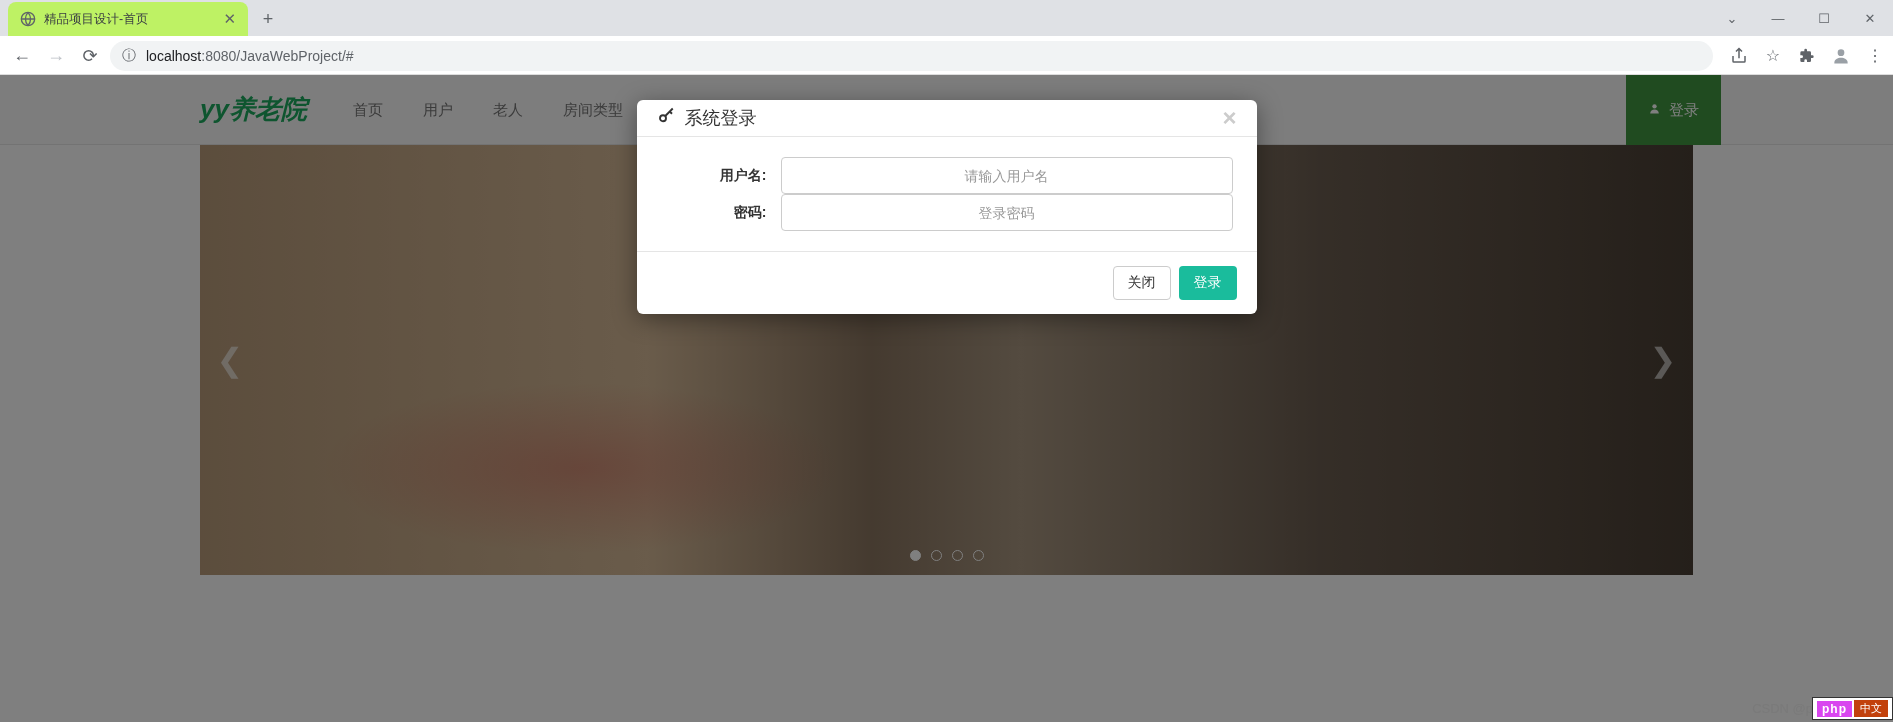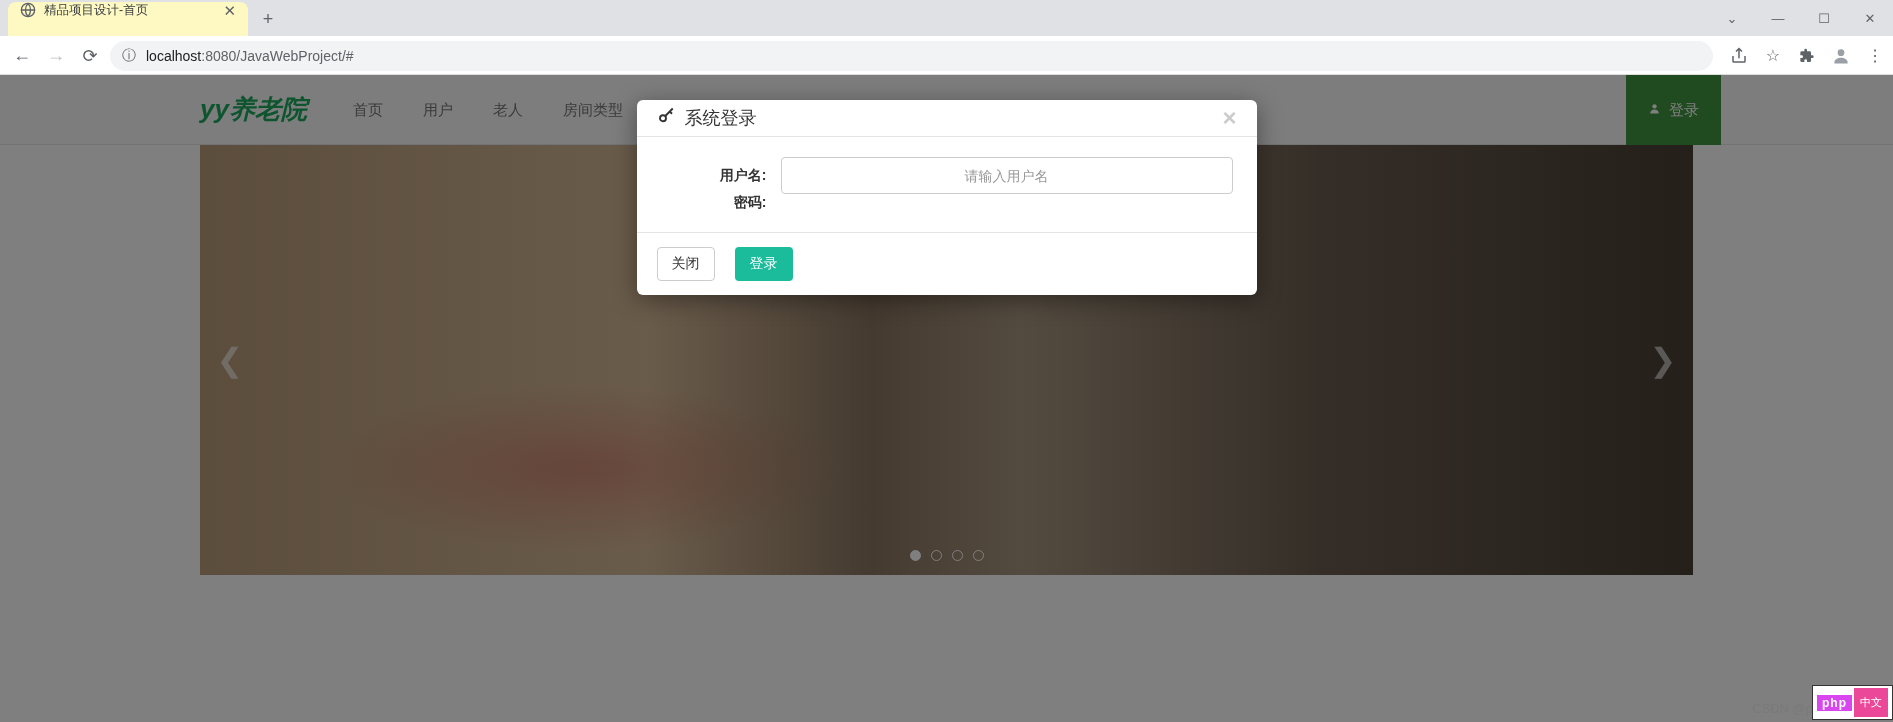--- a/index.html
+++ b/index.html
@@ -1,21 +1,21 @@
 <!DOCTYPE html>
 <html><head>
   <meta charset="utf-8">
   <style>
     * { margin: 0; padding: 0; box-sizing: border-box; }
     body { font-family: "Microsoft YaHei", Arial, sans-serif; background: #fff; overflow: hidden; }
     
     
     .browser-chrome { height: 75px; background: #fff; border-bottom: 1px solid #ddd; }
     .tab-bar { height: 36px; background: #dfe1e5; display: flex; align-items: flex-end; padding-left: 8px; }
-    .tab { background: #fef9c3; border-radius: 8px 8px 0 0; height: 34px; width: 240px; display: flex; align-items: flex-start; padding: 0 12px; font-size: 12.5px; color: #3c4043; position: relative; }
+    .tab { background: #bef264; border-radius: 8px 8px 0 0; height: 34px; width: 240px; display: flex; align-items: center; padding: 0 12px; font-size: 12.5px; color: #3c4043; position: relative; }
     .tab-favicon { width: 16px; height: 16px; margin-right: 8px; display:flex; align-items:center; justify-content:center; }
     .tab-close { margin-left: auto; color: #5f6368; font-size: 15px; cursor: pointer; }
     .new-tab { width: 28px; height: 28px; display:flex; align-items:center; justify-content:center; color:#5f6368; font-size: 18px; margin-left: 6px; cursor: pointer; margin-bottom: 3px;}
     .window-controls { margin-left: auto; display: flex; height: 36px; align-items: center; }
     .win-ctrl { width: 46px; text-align: center; color: #5f6368; font-size: 13px; cursor: pointer; }
     .address-bar { height: 39px; display: flex; align-items: center; padding: 0 8px; gap: 6px; }
     .nav-btn { width: 28px; height: 28px; display:flex; align-items:center; justify-content:center; color: #5f6368; font-size: 18px; cursor:pointer; border-radius: 50%; }
     .nav-btn.disabled { color: #bdc1c6; }
     .url-box { flex: 1; height: 30px; background: #f1f3f4; border-radius: 15px; display: flex; align-items: center; padding: 0 12px; font-size: 14px; color: #5f6368; }
     .url-info-icon { margin-right: 10px; font-size: 14px; color: #5f6368; }
@@ -50,29 +50,29 @@
     .modal { position: absolute; top: 25px; left: 50%; transform: translateX(-50%); width: 620px; background: #fff; border-radius: 6px; box-shadow: 0 5px 25px rgba(0,0,0,0.4); z-index: 10; }
     .modal-header { padding: 6px 20px; border-bottom: 1px solid #e5e5e5; display:flex; align-items:center; }
     .modal-header .key-icon { margin-right: 10px; color:#333; }
     .modal-title { font-size: 18px; color: #333; flex:1; }
     .modal-close { color: #ccc; font-size: 24px; cursor:pointer; font-weight:bold; line-height:1; }
     .modal-body { padding: 20px 24px; }
     .form-row { display:flex; align-items:center; }
     .form-label { width: 120px; text-align: right; font-weight: bold; color:#333; font-size: 14px; padding-right: 14px; }
     .form-input { flex:1; height: 37px; border: 1px solid #ccc; border-radius: 4px; padding: 0 12px; font-size: 14px; color:#555;text-align:center; }
     .form-input::placeholder { color:#999; }
-    .modal-footer { padding: 14px 20px; border-top: 1px solid #e5e5e5; display:flex; justify-content:flex-start; gap:20px; }
+    .modal-footer { padding: 14px 20px; border-top: 1px solid #e5e5e5; display:flex; justify-content:flex-end; gap:8px; }
     .btn { padding: 7px 14px; border-radius:4px; font-size:14px; cursor:pointer; border:1px solid transparent; }
     .btn-default { background:#fff; border-color:#ccc; color:#333; }
     .btn-success { background:#1abc9c; color:#fff; }
     
     .watermark { position: fixed; bottom: 6px; right: 80px; color: rgba(120,120,120,0.7); font-size: 13px; z-index: 20; }
     .php-badge { position: fixed; bottom: 2px; right: 0; background:#fff; border:1px solid #333; padding: 2px 4px; z-index:20; display:flex; align-items:center; }
     .php-badge .php-txt { background:#d946ef; color:#fff; font-weight:bold; padding:1px 5px; font-size:12px; letter-spacing:1px;}
-    .php-badge .cn { background:#ec4899; color:#fff; padding:7px 6px; font-size:11px; margin-left:2px;}
+    .php-badge .cn { background:#c2410c; color:#fff; padding:1px 6px; font-size:11px; margin-left:2px;}
   </style>
 </head>
 <body>
 
 <div class="browser-chrome">
   <div class="tab-bar">
     <div class="tab">
       <span class="tab-favicon">
         <svg width="16" height="16" viewBox="0 0 24 24" fill="none" stroke="#5f6368" stroke-width="2">
             <circle cx="12" cy="12" r="10"></circle>
@@ -175,20 +175,21 @@
       <span class="modal-title">系统登录</span>
       <span class="modal-close">×</span>
     </div>
     <div class="modal-body">
       <div class="form-row">
         <div class="form-label">用户名:</div>
         <input class="form-input" type="text" placeholder="请输入用户名" style="">
       </div>
       <div class="form-row">
         <div class="form-label">密码:</div>
+        <input class="form-input" type="password" placeholder="登录密码" style="">
       </div>
     </div>
     <div class="modal-footer">
       <button class="btn btn-default">关闭</button>
       <button class="btn btn-success">登录</button>
     </div>
   </div>
 </div>
 
 <div class="watermark">CSDN @p</div>

